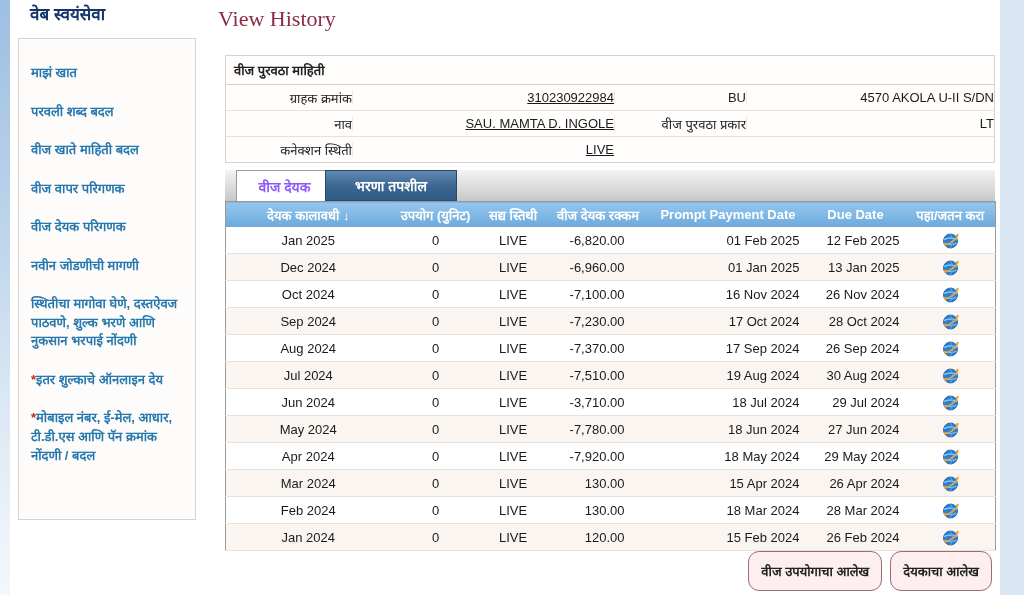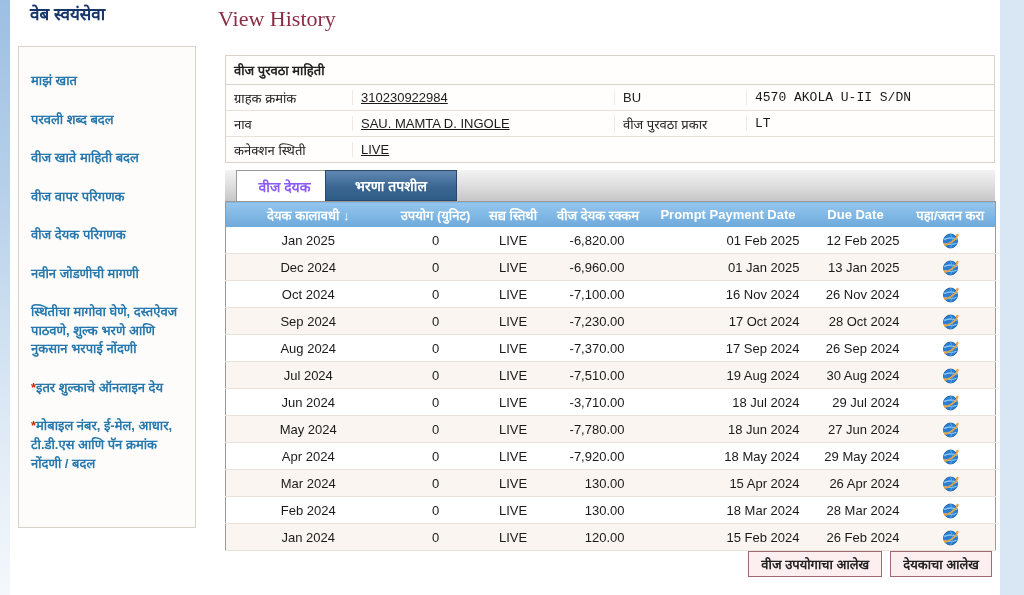--- a/index.html
+++ b/index.html
@@ -15,21 +15,21 @@
   .right-strip{
     position:absolute;right:0;top:0;width:24px;height:595px;
     background:#d9e6f4;
   }
   .app-title{
     position:absolute;left:30px;top:2px;
     font-size:17px;font-weight:bold;color:#17366b;
   }
   
   .sidebar{
-    position:absolute;left:18px;top:46px;width:178px;height:482px;
+    position:absolute;left:18px;top:38px;width:178px;height:482px;
     background:#fdfcfa;border:1px solid #d8d2ca;box-sizing:border-box;
     padding:24px 12px 10px 12px;overflow:hidden;
   }
   .side-item{display:block;margin-bottom:20px;cursor:pointer;}
   .side-item a{
     color:#2678ae;font-size:13px;font-weight:bold;line-height:1.35;
     text-decoration:none;
   }
   .side-item .star{color:#cc2200;font-weight:bold;font-size:13px;}
   
@@ -43,27 +43,28 @@
     position:absolute;left:225px;top:55px;width:770px;box-sizing:border-box;
     background:#fffefc;border:1px solid #d8d2ca;
   }
   .info-header{
     padding:5px 8px;font-size:13px;font-weight:bold;color:#222;
     border-bottom:1px solid #d8d2ca;
   }
   .info-row{
     display:flex;align-items:center;height:25px;font-size:13px;color:#1a1a1a;
     border-bottom:1px solid #e7e1d9;
+    text-align:right;
   }
   .info-row:last-child{border-bottom:none;}
   .info-c{box-sizing:border-box;padding-left:8px;overflow:hidden;white-space:nowrap;}
   .info-l1{flex:0 0 126px;color:#222;}
   .info-v1{flex:0 0 262px;border-left:1px solid #efe9e1;text-decoration:underline;}
   .info-l2{flex:0 0 132px;border-left:1px solid #efe9e1;color:#222;}
-  .info-v2{flex:1;border-left:1px solid #efe9e1;font-family:Liberation Mono, monospace;}
+  .info-v2{flex:1;border-left:1px solid #efe9e1;}
   
   .tabs-strip{
     position:absolute;left:225px;top:170px;width:770px;height:31px;
     background:linear-gradient(180deg,#f3f3f3 0%,#dcdcdc 55%,#c7c7c7 100%);
   }
   .tab{
     position:absolute;top:0;height:31px;box-sizing:border-box;
     display:flex;align-items:center;justify-content:center;
     font-size:14px;font-weight:bold;cursor:pointer;
   }
@@ -95,24 +96,24 @@
   .bill-table tbody tr:nth-child(odd){background:#ffffff;}
   .al-c{text-align:center;}
   .al-r{text-align:right;}
   .pad-r{padding-right:26px !important;}
   .icon-btn{display:inline-block;width:17px;height:17px;cursor:pointer;vertical-align:middle;}
   
   .footer-buttons{
     position:absolute;right:32px;top:551px;display:flex;gap:8px;
   }
   .footer-buttons button{
-    background:#fdeef0;border:1px solid #9c6b74;border-radius:0;
+    background:#fdeef0;border:1px solid #9c6b74;border-radius:11px;
     font-family:"Liberation Sans","DejaVu Sans",sans-serif;
     font-size:13px;font-weight:bold;color:#222;
-    height:26px;padding:0 12px;cursor:pointer;
+    height:40px;padding:0 12px;cursor:pointer;
   }
 </style>
 </head>
 <body>
 
 <div class="left-strip"></div>
 <div class="right-strip"></div>
 
 <div class="app-title">वेब स्वयंसेवा</div>
 

